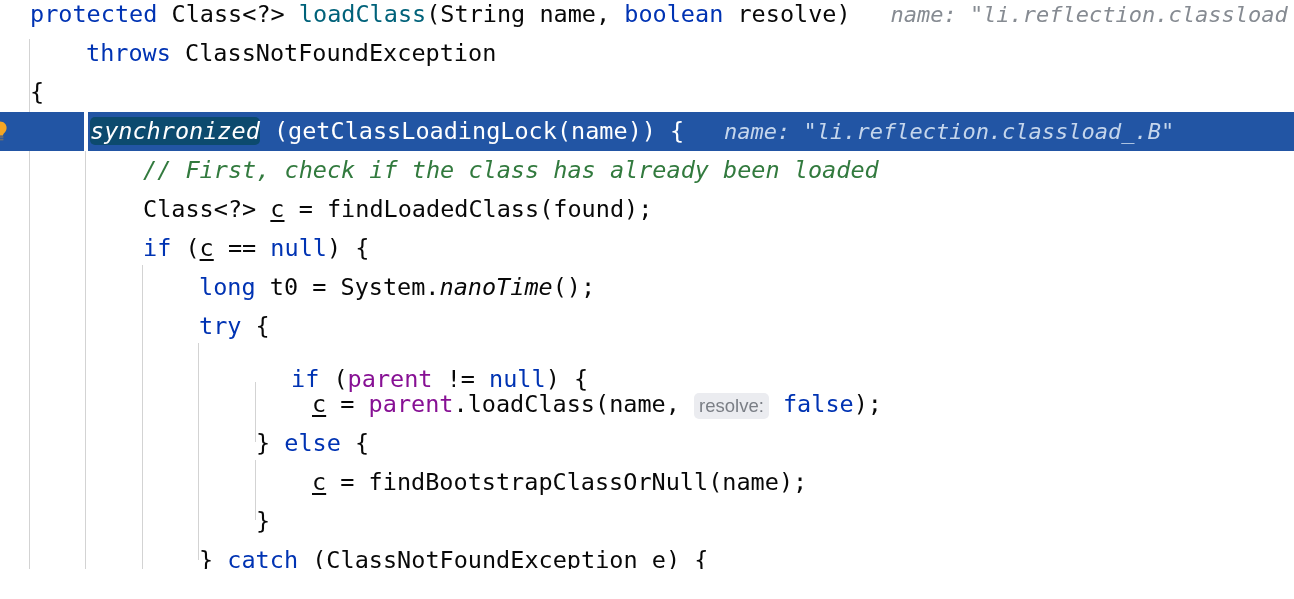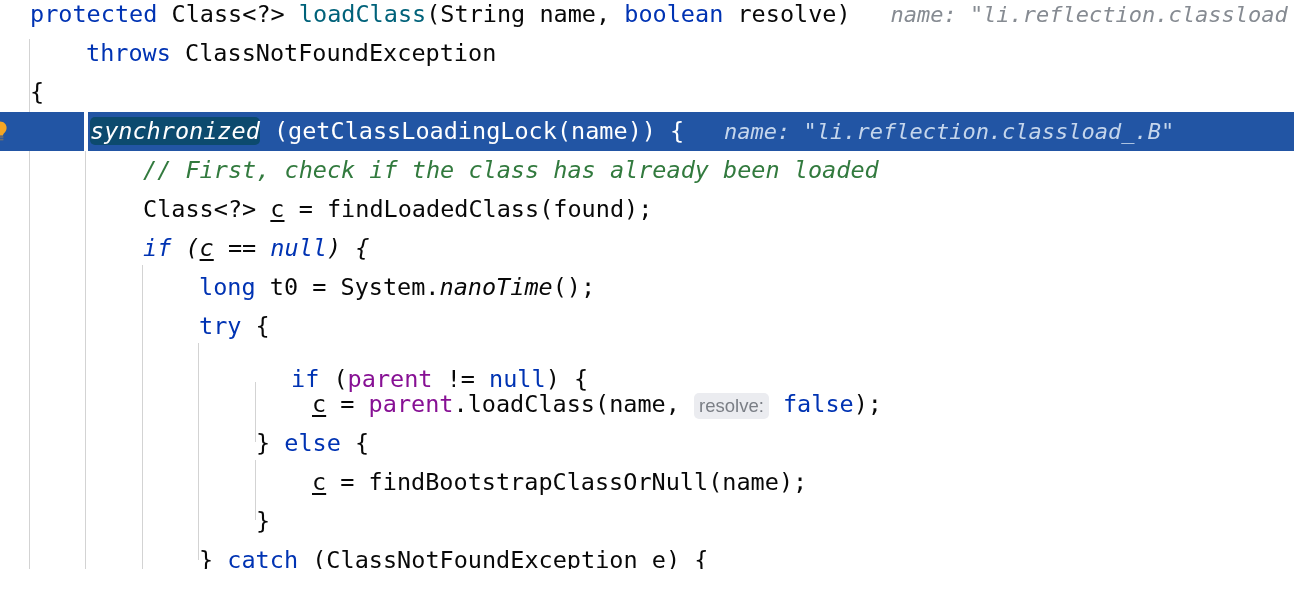--- a/index.html
+++ b/index.html
@@ -124,21 +124,21 @@
     <div class="guide" style="left: 142px; top: 265px; height: 334px;"></div>
     <div class="guide" style="left: 198px; top: 343px; height: 217px;"></div>
     <div class="guide" style="left: 255px; top: 382px; height: 60px;"></div>
     <div class="guide" style="left: 255px; top: 460px; height: 60px;"></div>
     <div class="line" style="top: -5px;"><span class="code" style="left: 30px;"><span class="kw">protected</span><span class="plain"> </span><span class="plain">Class&lt;?&gt;</span><span class="plain"> </span><span class="meth">loadClass</span><span class="plain">(</span><span class="plain">String</span><span class="plain"> name, </span><span class="kw">boolean</span><span class="plain"> resolve)</span><span class="hint">   name: "li.reflection.classload</span></span></div>
     <div class="line" style="top: 34px;"><span class="code" style="left: 86px;"><span class="kw">throws</span><span class="plain"> ClassNotFoundException</span></span></div>
     <div class="line" style="top: 73px;"><span class="code" style="left: 30px;"><span class="plain">{</span></span></div>
     <div class="line highlight" style="top: 112px;"><div class="gutter-strip"></div><div class="gutter-gap"></div><span class="code" style="left: 90px;"><span class="sel">synchronized</span><span class="plain-w"> (getClassLoadingLock(name)) {</span><span class="hint-w">   name: "li.reflection.classload_.B"</span></span></div>
     <div class="line" style="top: 151px;"><span class="code" style="left: 143px;"><span class="comment">// First, check if the class has already been loaded</span></span></div>
     <div class="line" style="top: 190px;"><span class="code" style="left: 143px;"><span class="plain">Class&lt;?&gt;</span><span class="plain"> </span><span class="localvar">c</span><span class="plain"> = findLoadedClass(found);</span></span></div>
-    <div class="line" style="top: 229px; font-style: italic;"><span class="code" style="left: 143px;"><span class="kw">if</span><span class="plain"> (</span><span class="localvar">c</span><span class="plain"> == </span><span class="kw">null</span><span class="plain">) {</span></span></div>
+    <div class="line" style="top: 229px;"><span class="code" style="left: 143px;"><span class="kw">if</span><span class="plain"> (</span><span class="localvar">c</span><span class="plain"> == </span><span class="kw">null</span><span class="plain">) {</span></span></div>
     <div class="line" style="top: 268px;"><span class="code" style="left: 199px;"><span class="kw">long</span><span class="plain"> t0 = System.</span><span class="stat">nanoTime</span><span class="plain">();</span></span></div>
     <div class="line" style="top: 307px; padding-left: 13px;"><span class="code" style="left: 199px;"><span class="kw">try</span><span class="plain"> {</span></span></div>
     <div class="line" style="top: 360px; margin-left: 35px;"><span class="code" style="left: 256px;"><span class="kw">if</span><span class="plain"> (</span><span class="field">parent</span><span class="plain"> != </span><span class="kw">null</span><span class="plain">) {</span></span></div>
     <div class="line" style="top: 385px;"><span class="code" style="left: 312px;"><span class="localvar">c</span><span class="plain"> = </span><span class="field">parent</span><span class="plain">.loadClass(name, </span><span class="hint-chip">resolve:</span><span class="plain"> </span><span class="kw">false</span><span class="plain">);</span></span></div>
     <div class="line" style="top: 424px;"><span class="code" style="left: 256px;"><span class="plain">} </span><span class="kw">else</span><span class="plain"> {</span></span></div>
     <div class="line" style="top: 463px;"><span class="code" style="left: 312px;"><span class="localvar">c</span><span class="plain"> = findBootstrapClassOrNull(name);</span></span></div>
     <div class="line" style="top: 502px;"><span class="code" style="left: 256px;"><span class="plain">}</span></span></div>
     <div class="line" style="top: 541px;"><span class="code" style="left: 199px;"><span class="plain">} </span><span class="kw">catch</span><span class="plain"> (ClassNotFoundException e) {</span></span></div>
     <div class="line" style="top: 580px;"><span class="code" style="left: 256px;"><span class="comment">// ClassNotFoundException thrown if class not found</span></span></div>
     <div class="bulb" title="Show Context Actions" style="top: 119px;"><svg width="24" height="24" viewBox="0 0 24 24">

